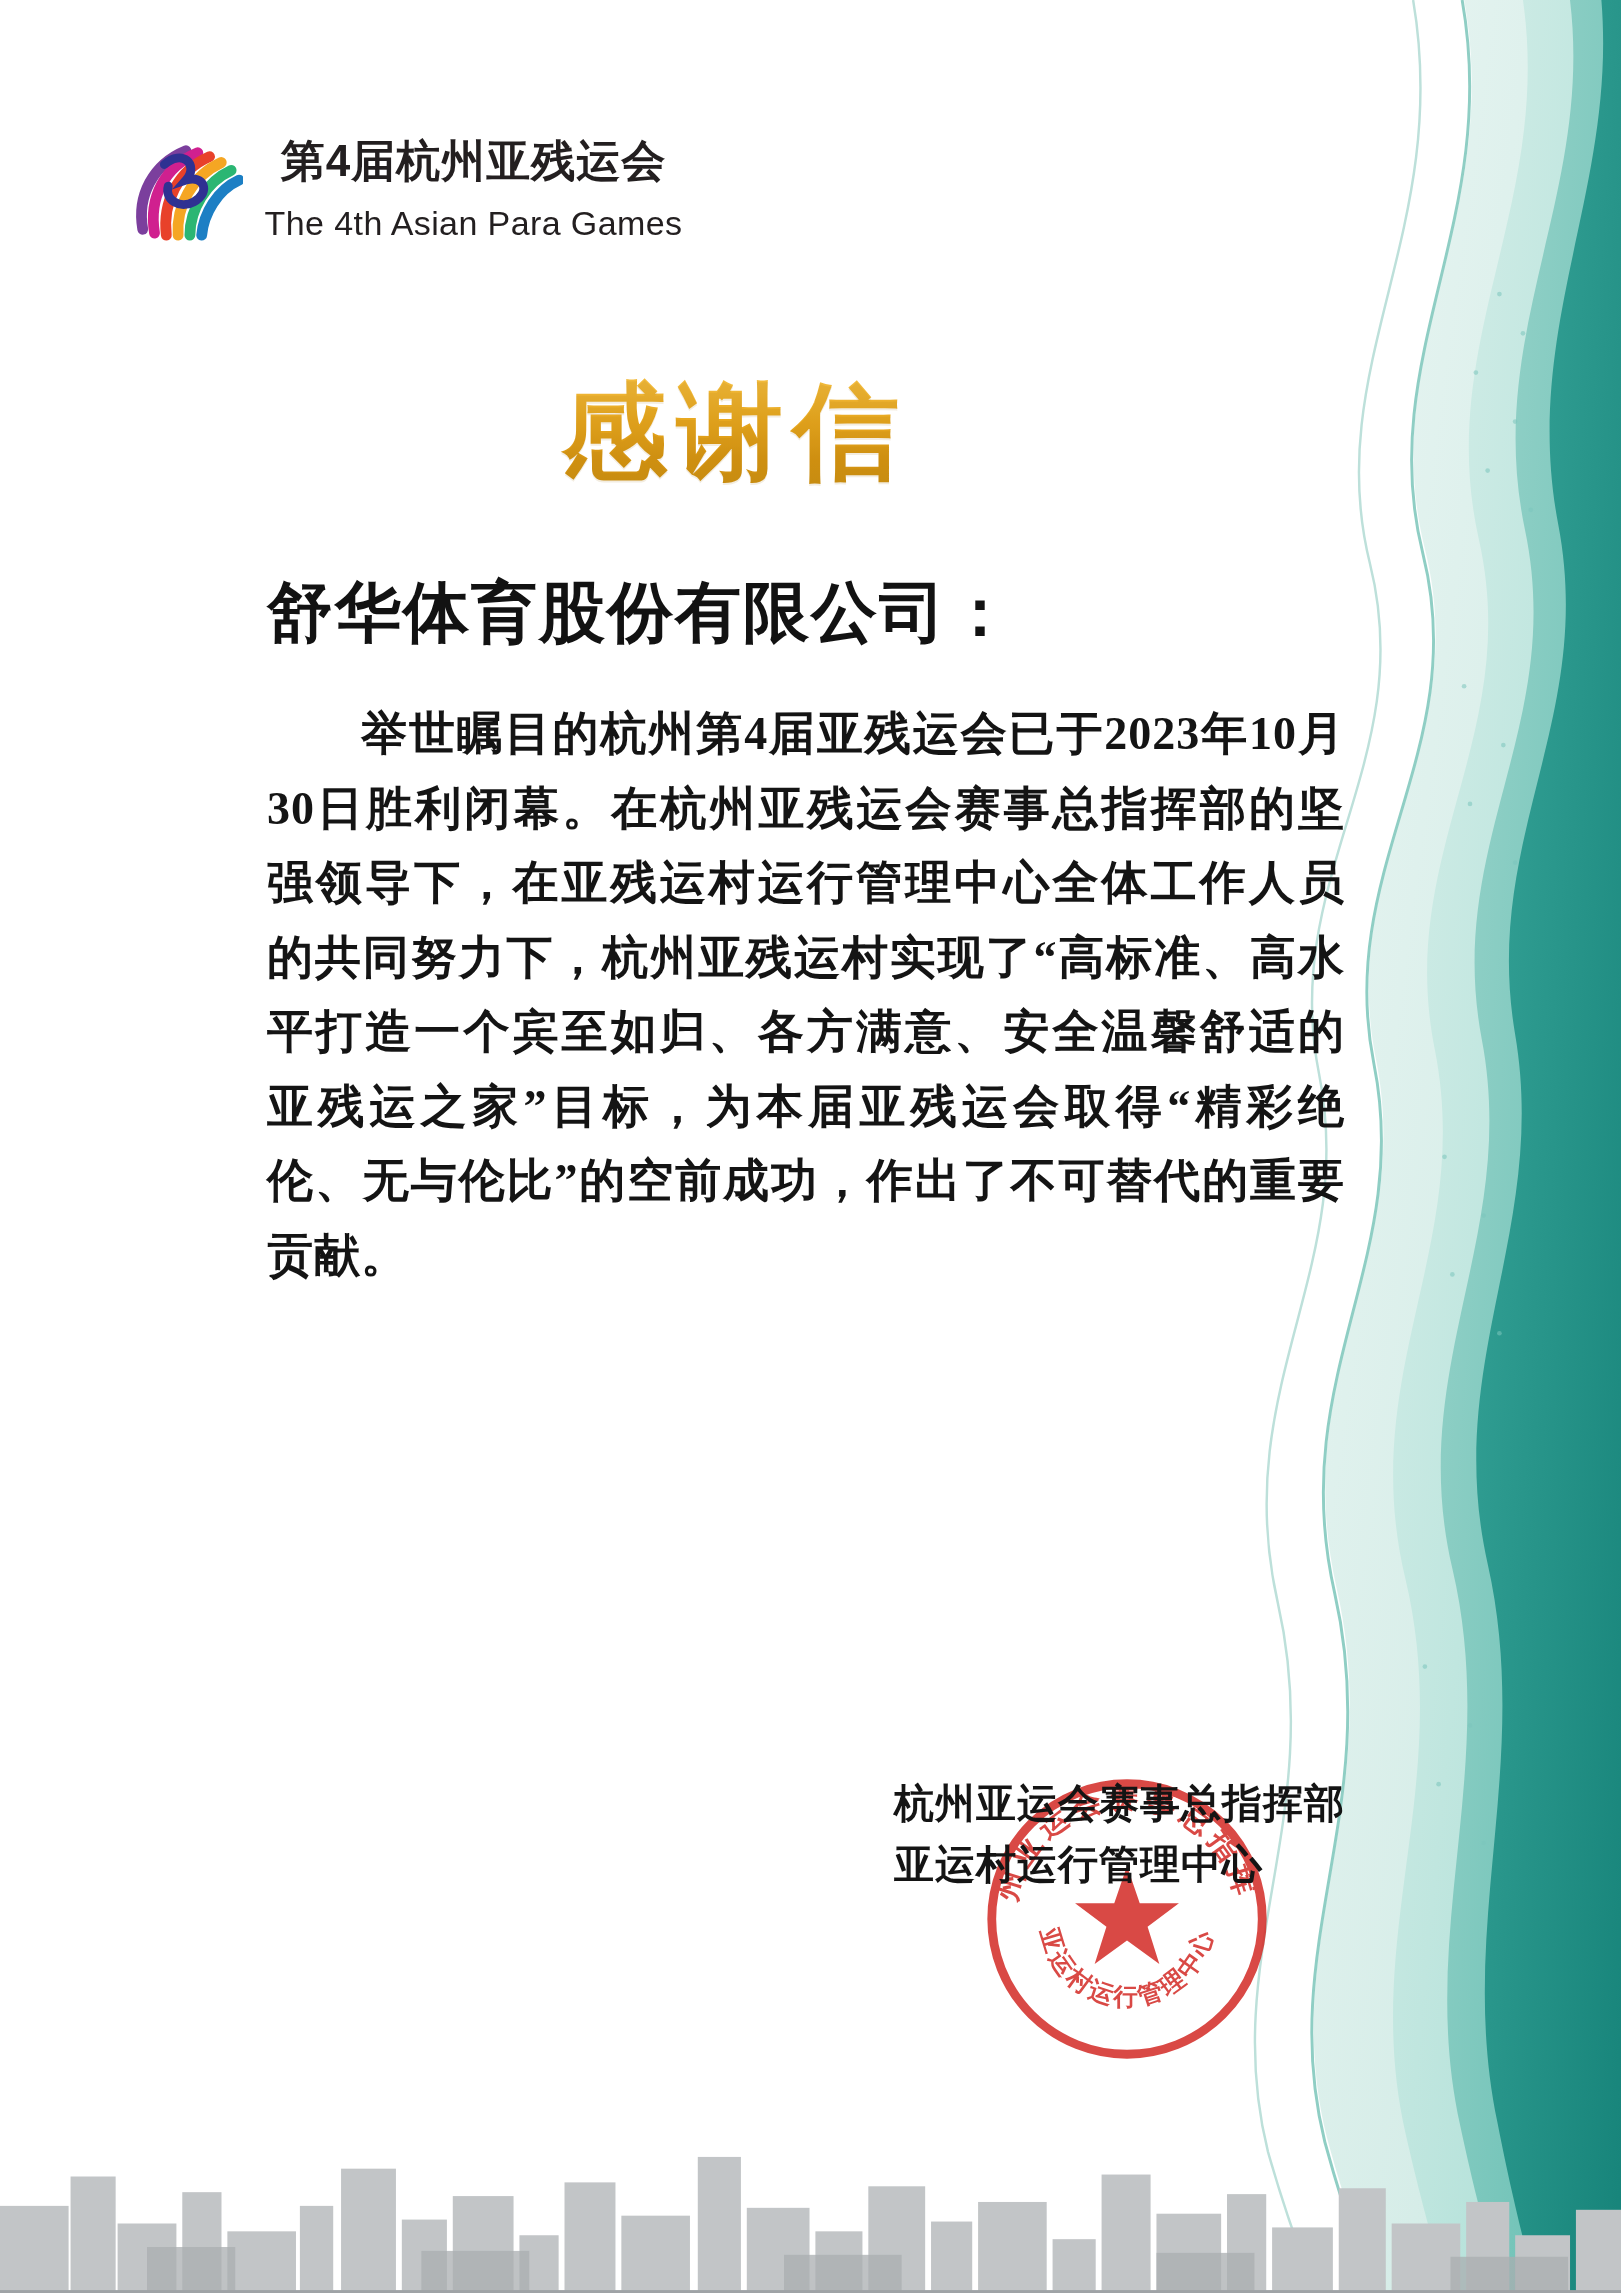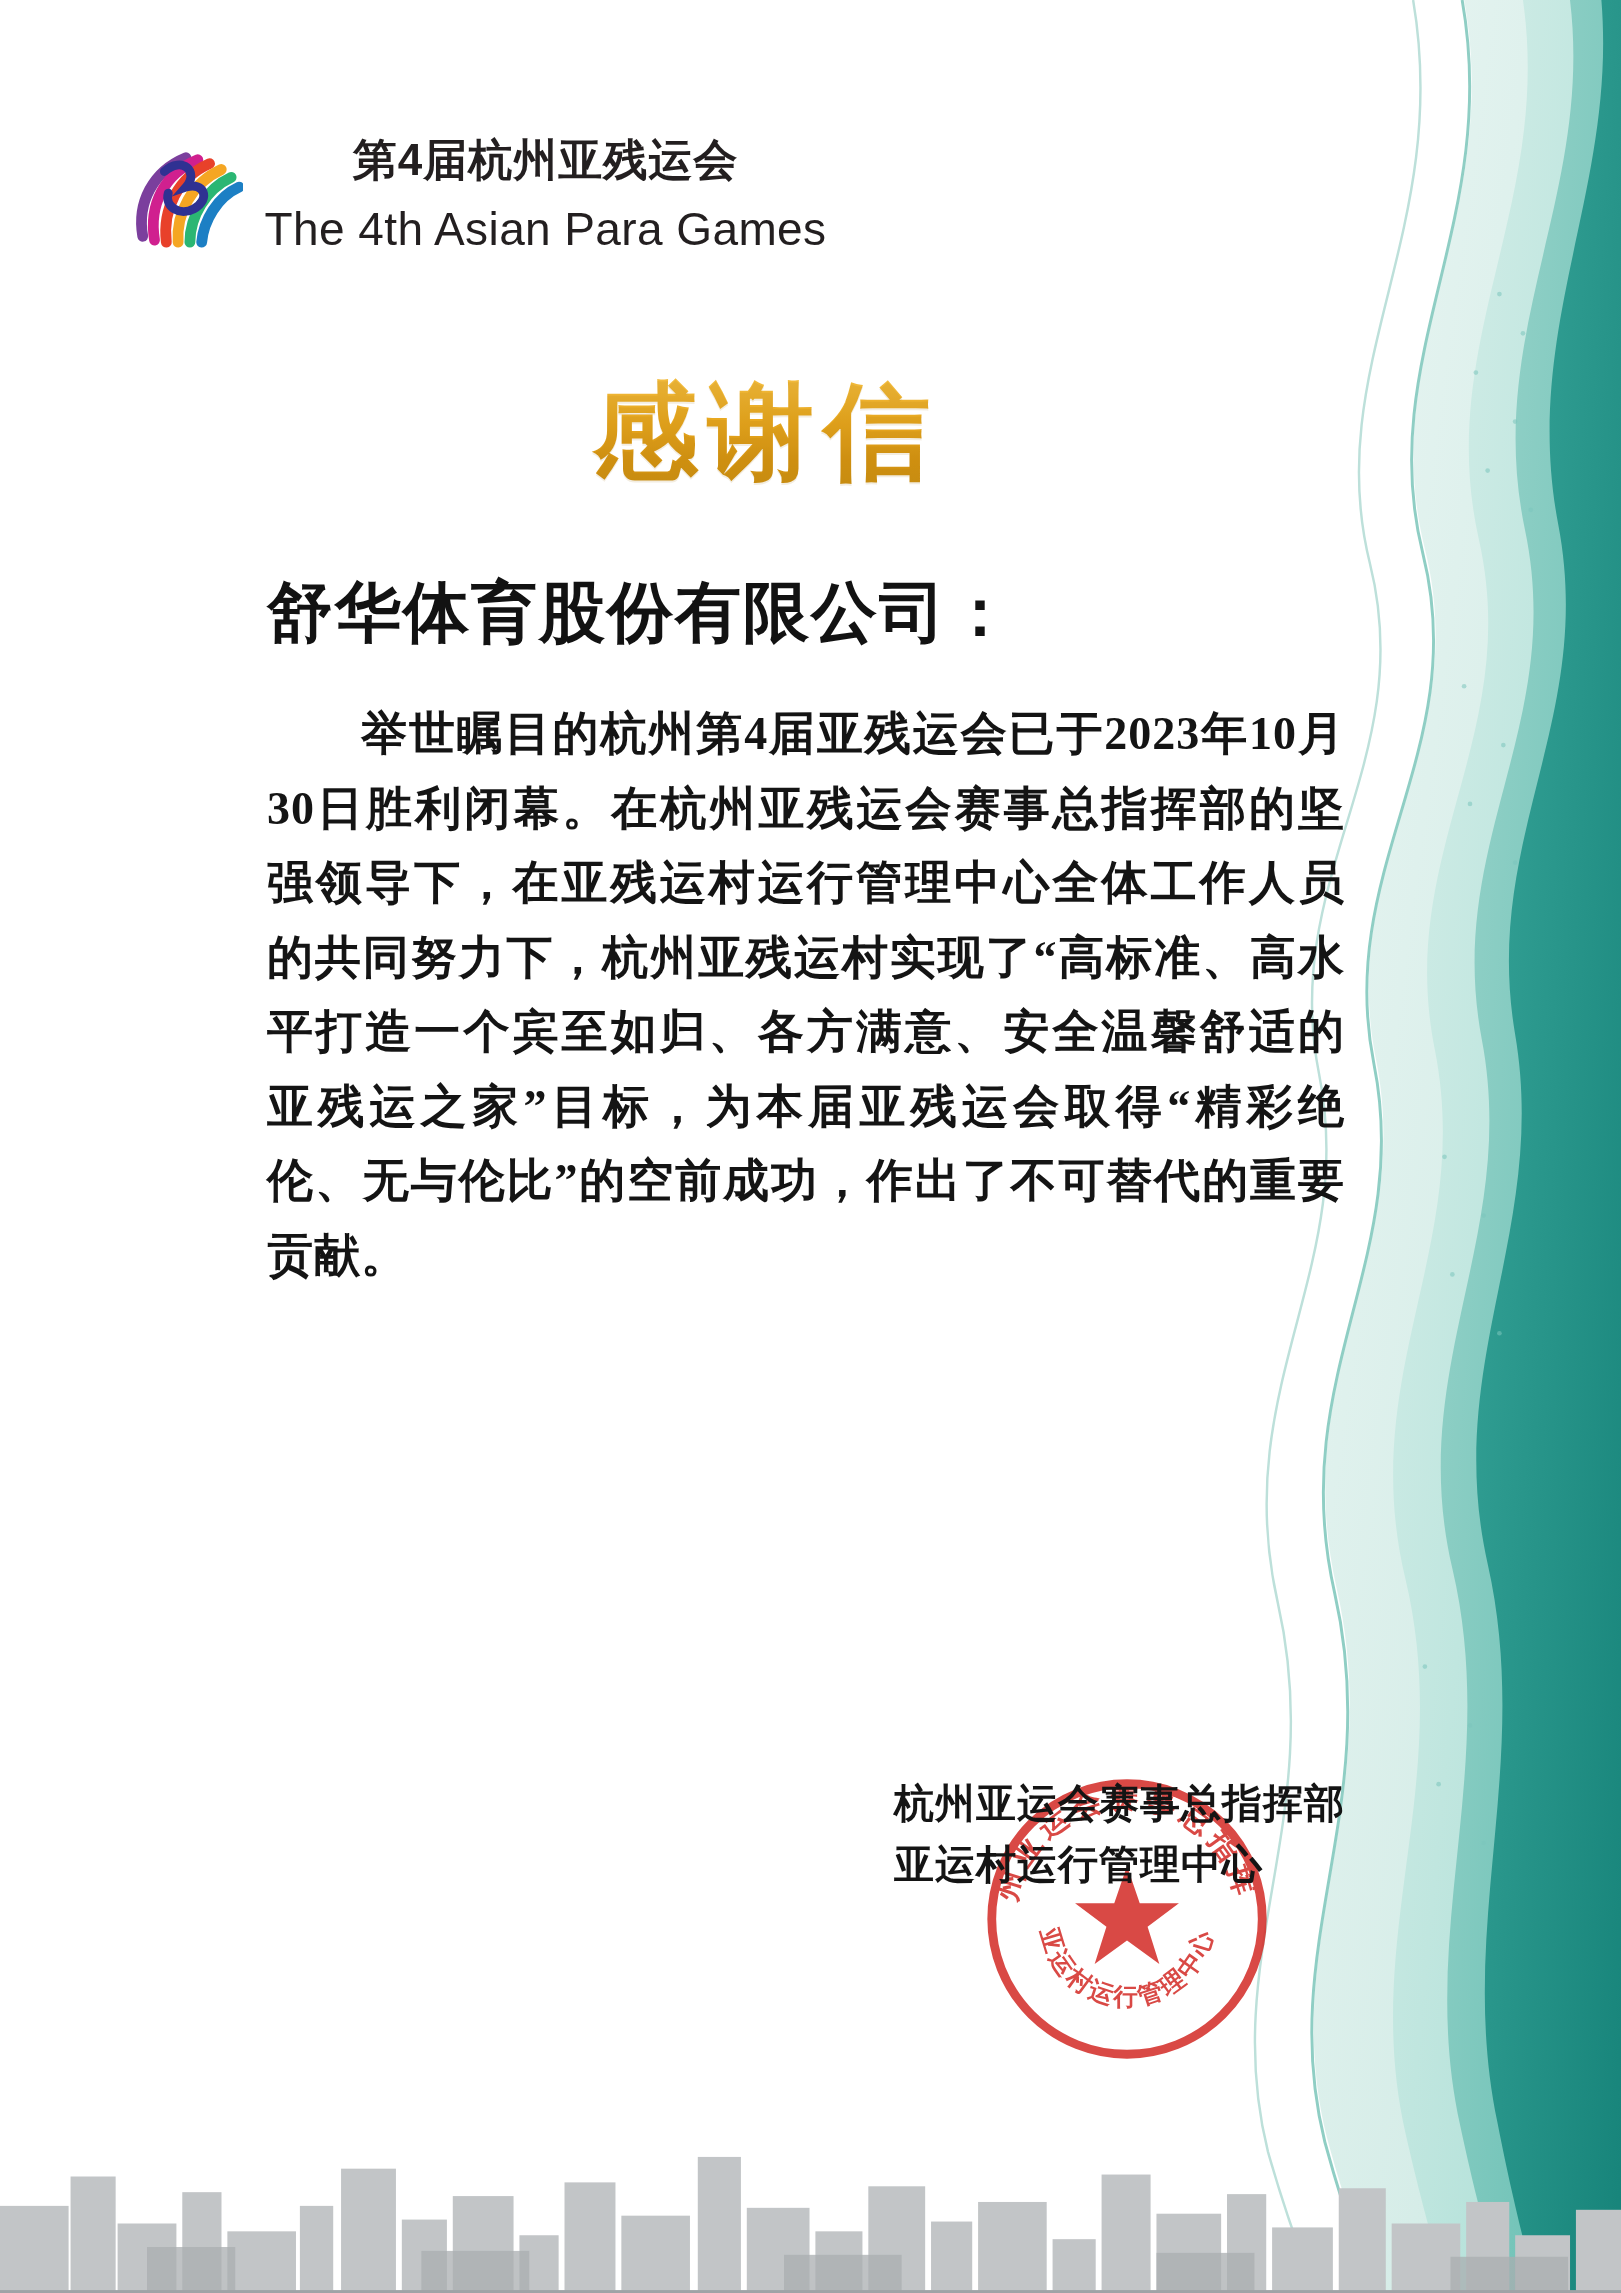--- a/index.html
+++ b/index.html
@@ -52,21 +52,21 @@
   .logo-cn {
     font-family: "Liberation Sans", "DejaVu Sans", sans-serif;
     font-size: 44px;
     font-weight: 700;
     color: #231f20;
     letter-spacing: 1px;
     line-height: 1.15;
   }
   .logo-en {
     font-family: "Liberation Sans", "DejaVu Sans", sans-serif;
-    font-size: 46px;
+    font-size: 34px;
     font-weight: 400;
     color: #231f20;
     letter-spacing: 0.4px;
     line-height: 1.25;
     margin-top: 15px;
   }
 
   
   .title {
     position: absolute;
@@ -76,21 +76,20 @@
     text-align: center;
     font-family: "Liberation Sans", "DejaVu Sans", sans-serif;
     font-size: 106px;
     font-weight: 700;
     letter-spacing: 9.8px;
     background: linear-gradient(180deg, #f6c34a 0%, #e8a81f 42%, #d59412 70%, #c98f14 100%);
     -webkit-background-clip: text;
     background-clip: text;
     color: transparent;
     text-shadow: 0 2px 0 rgba(160,110,10,0.12);
-    margin-left: 31px;
   }
 
   
   .letter {
     position: absolute;
     left: 267px;
     top: 568px;
     width: 1078px;
   }
   .addressee {

